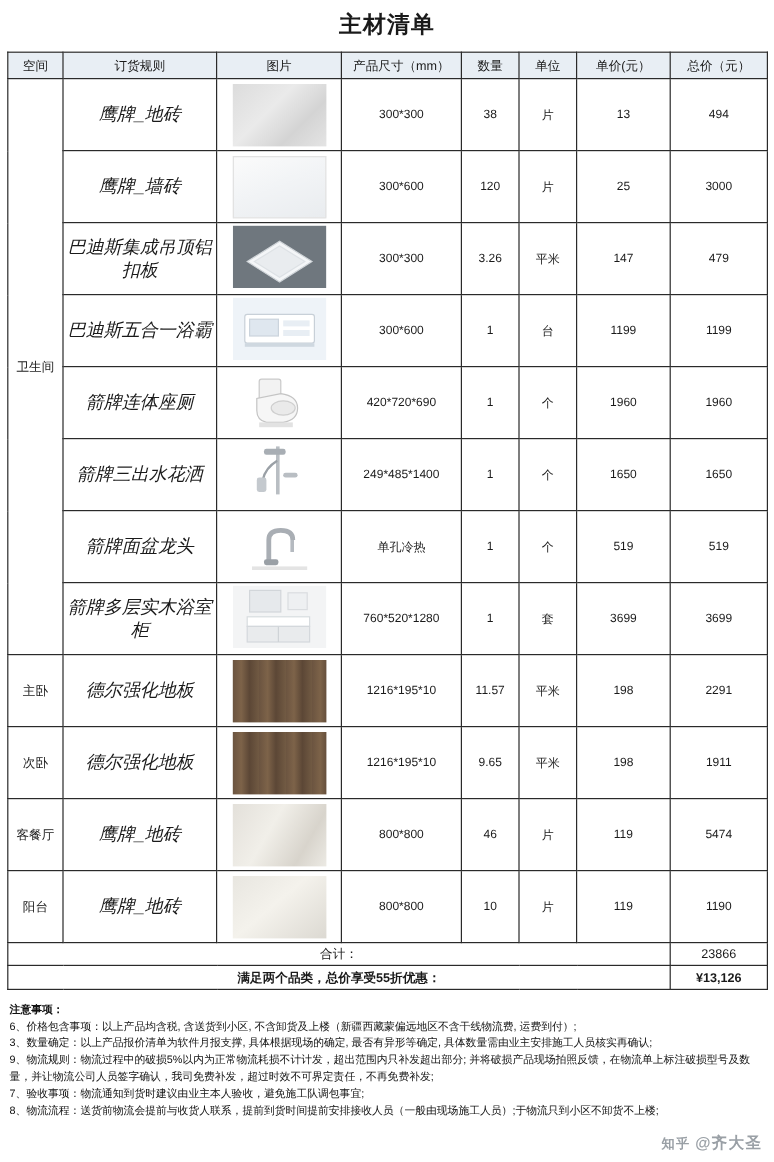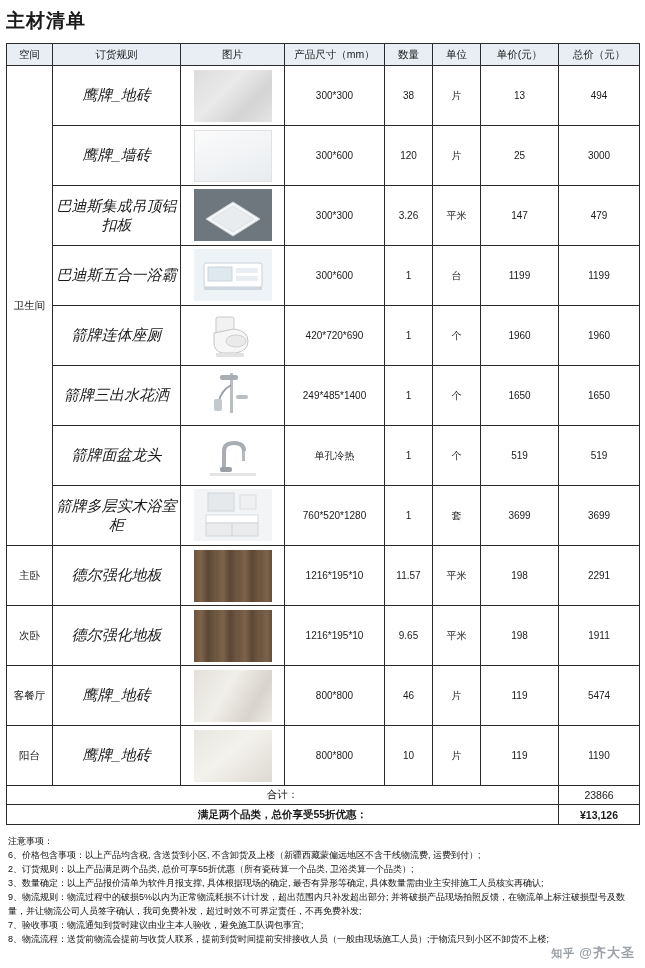--- a/index.html
+++ b/index.html
@@ -13,20 +13,21 @@
     color: #1a1a1a;
   }
   .page {
     width: 645px;
     min-height: 968px;
     position: relative;
     background: #fff;
     padding: 0 6px;
   }
   .doc-title {
+    text-align: center;
     font-size: 19px;
     font-weight: bold;
     letter-spacing: 1px;
     padding: 8px 0 9px 0;
   }
   table.main {
     width: 633px;
     border-collapse: collapse;
     table-layout: fixed;
     font-size: 10px;
@@ -78,21 +79,21 @@
     font-size: 10.5px;
     font-weight: bold;
   }
   .notes {
     margin-top: 10px;
     font-size: 9px;
     line-height: 1.55;
     color: #111;
     padding: 0 2px 10px 2px;
   }
-  .notes .notes-title { font-weight: normal; }
+  .notes .notes-title { font-weight: bold; }
   .watermark {
     position: absolute;
     right: 10px;
     bottom: 6px;
     font-size: 13px;
     color: #9aa0a6;
     font-weight: bold;
     letter-spacing: 1px;
   }
   .wm-logo {
@@ -332,21 +333,20 @@
       <tr class="promo-row">
         <td colspan="7">满足两个品类，总价享受55折优惠：</td>
         <td>¥13,126</td>
       </tr>
     </tbody>
   </table>
 
   <div class="notes">
     <div class="notes-title">注意事项：</div>
     <div>6、价格包含事项：以上产品均含税, 含送货到小区, 不含卸货及上楼（新疆西藏蒙偏远地区不含干线物流费, 运费到付）;</div>
-    <div>2、订货规则：以上产品满足两个品类, 总价可享55折优惠（所有瓷砖算一个品类, 卫浴类算一个品类）;</div>
     <div>3、数量确定：以上产品报价清单为软件月报支撑, 具体根据现场的确定, 最否有异形等确定, 具体数量需由业主安排施工人员核实再确认;</div>
     <div>9、物流规则：物流过程中的破损5%以内为正常物流耗损不计计发，超出范围内只补发超出部分; 并将破损产品现场拍照反馈，在物流单上标注破损型号及数量，并让物流公司人员签字确认，我司免费补发，超过时效不可界定责任，不再免费补发;</div>
     <div>7、验收事项：物流通知到货时建议由业主本人验收，避免施工队调包事宜;</div>
     <div>8、物流流程：送货前物流会提前与收货人联系，提前到货时间提前安排接收人员（一般由现场施工人员）;于物流只到小区不卸货不上楼;</div>
   </div>
 
   <div class="watermark">
     <span class="wm-logo">知乎</span><span>@齐大圣</span>
   </div>
 

